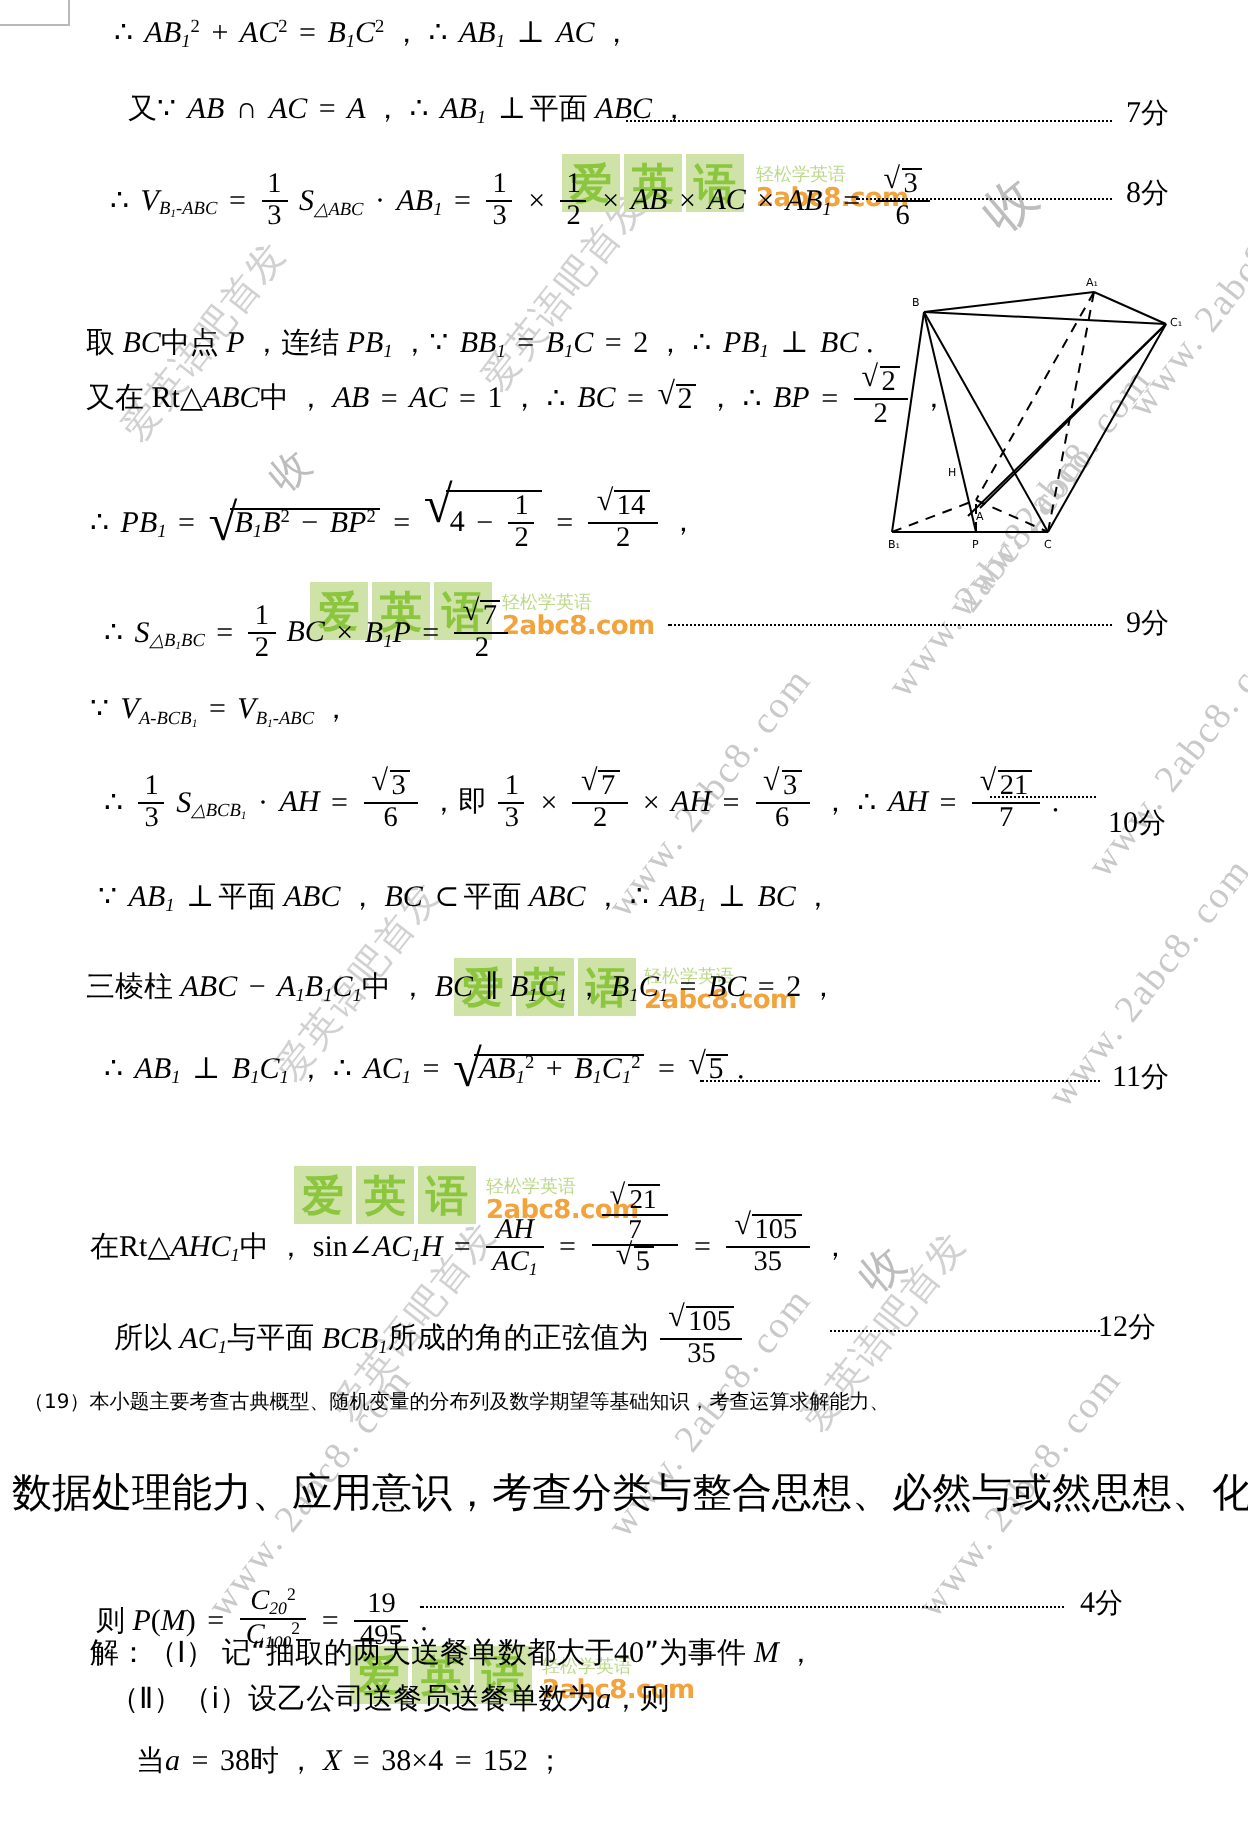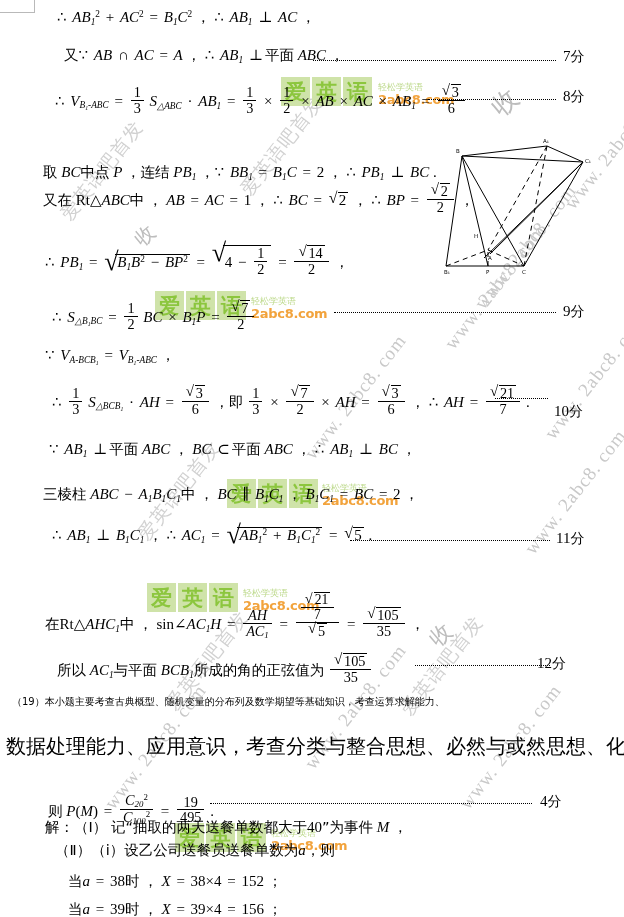--- a/index.html
+++ b/index.html
@@ -449,21 +449,21 @@
   <div class="ln" style="left:57px;top:653px;">
     <span class="cjk">所以</span>
     <span class="it">AC<sub>1</sub></span><span class="cjk">与平面</span>
     <span class="it">BCB<sub>1</sub></span><span class="cjk">所成的角的正弦值为</span>
     <span class="frac">
       <span class="t"><span class="rad"><span class="bar num">105</span></span></span>
       <span class="b num">35</span>
     </span>
   </div>
   <div class="leader" style="left:415px;top:665px;width:135px;"></div>
-  <div class="score" style="left:537px;top:655px;">
+  <div class="score" style="left:549px;top:655px;">
     <span>12</span><span class="cn">分</span>
   </div>
 
   <div class="ln cjk" style="left:12px;top:697px;font-size:10px;">（19）本小题主要考查古典概型、随机变量的分布列及数学期望等基础知识，考查运算求解能力、</div>
   <div class="ln cjk" style="left:6px;top:736px;font-size:20px;">数据处理能力、应用意识，考查分类与整合思想、必然与或然思想、化归与转化思想．满分 12 分．</div>
 
   <div class="ln" style="left:45px;top:820px;">
     <span class="cjk">解：（Ⅰ）</span>
     <span class="cjk">记“抽取的两天送餐单数都大于</span><span class="num">40</span><span class="cjk">”为事件</span>
     <span class="it">M</span>
@@ -500,32 +500,20 @@
     <span class="num">38</span><span class="cjk">时</span>
     <span class="cjk">，</span>
     <span class="it">X</span>
     <span class="op">=</span>
     <span class="num">38×4</span>
     <span class="op">=</span>
     <span class="num">152</span>
     <span class="cjk">；</span>
   </div>
 
-  <div class="ln" style="left:68px;top:902px;">
-    <span class="cjk">当</span><span class="it">a</span>
-    <span class="op">=</span>
-    <span class="num">39</span><span class="cjk">时</span>
-    <span class="cjk">，</span>
-    <span class="it">X</span>
-    <span class="op">=</span>
-    <span class="num">39×4</span>
-    <span class="op">=</span>
-    <span class="num">156</span>
-    <span class="cjk">；</span>
-  </div>
 
   <div class="diagram">
     <svg width="178" height="160" viewBox="0 0 178 160" xmlns="http://www.w3.org/2000/svg">
 
       <g stroke="#000" stroke-width="1" fill="none">
 
         <path d="M 18 18 L 103 8"></path>
         <path d="M 103 8 L 139 24"></path>
         <path d="M 18 18 L 139 24"></path>
 

